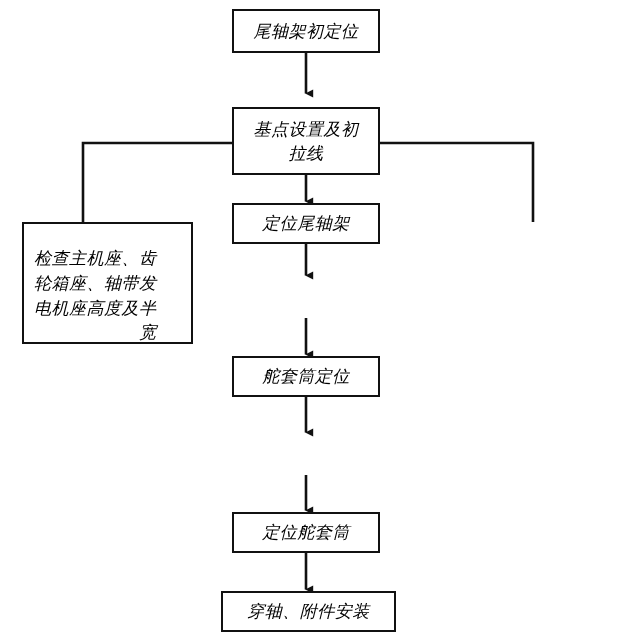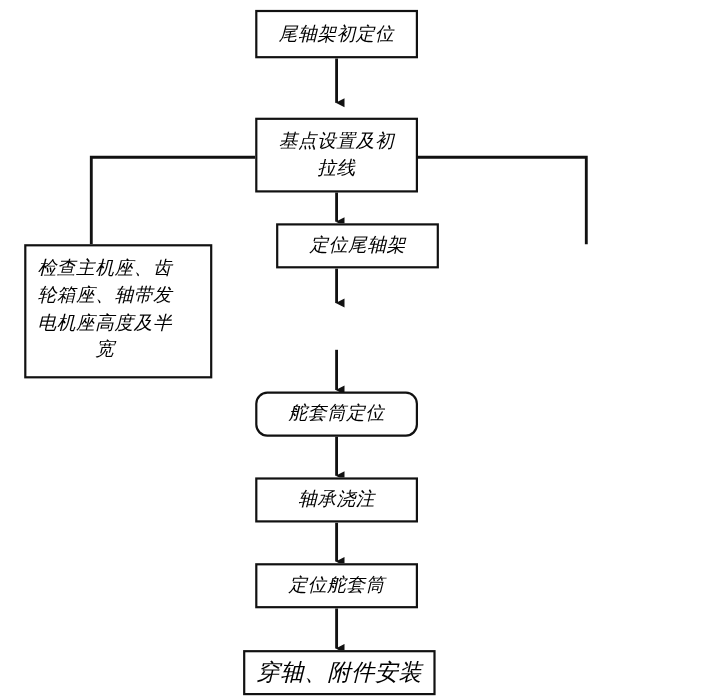--- a/index.html
+++ b/index.html
@@ -43,25 +43,25 @@
     letter-spacing: 0.5px;
     text-align: center;
     white-space: pre-line;
     padding: 0 6px;
   }
   .node.multiline {
     align-items: flex-start;
     justify-content: flex-start;
   }
   .node.multiline .label {
-    text-align: center;
-    padding: 8px 8px 0 10px;
+    text-align: right;
+    padding: 22px 8px 0 10px;
     line-height: 1.46;
   }
-  .node.wide .label { font-size: 21px; }
+  .node.wide .label { font-size: 17px; }
 </style>
 </head>
 <body>
 
 <div id="canvas">
 
   <svg id="wires" viewBox="0 0 640 633" width="640" height="633" xmlns="http://www.w3.org/2000/svg">
     <defs>
       <marker id="arrowhead" markerWidth="9" markerHeight="9" refX="4.5" refY="7.6" orient="auto" markerUnits="userSpaceOnUse">
         <path d="M0.4,0.4 L8.6,0.4 L4.5,8.4 Z" fill="#111111"></path>
@@ -96,33 +96,30 @@
 拉线</span>
   </div>
 
   <div class="node multiline" style="left:22px; top:222px; width:171px; height:122px;">
     <span class="label">检查主机座、齿
 轮箱座、轴带发
 电机座高度及半
 宽</span>
   </div>
 
-  <div class="node" style="left:232px; top:203px; width:148px; height:41px;margin-left:19px;">
+  <div class="node" style="left:232px; top:203px; width:148px; height:41px;">
     <span class="label">定位尾轴架</span>
   </div>
 
 
 
-  <div class="node" style="left:232px; top:356px; width:148px; height:41px;border-radius:11px;">
+  <div class="node" style="left:232px; top:356px; width:148px; height:41px;">
     <span class="label">舵套筒定位</span>
   </div>
 
-  <div class="node" style="left:232px; top:434px; width:148px; height:41px;">
-    <span class="label">轴承浇注</span>
-  </div>
 
   <div class="node" style="left:232px; top:512px; width:148px; height:41px;">
     <span class="label">定位舵套筒</span>
   </div>
 
   <div class="node wide" style="left:221px; top:591px; width:175px; height:41px;">
     <span class="label">穿轴、附件安装</span>
   </div>
 
 </div>

